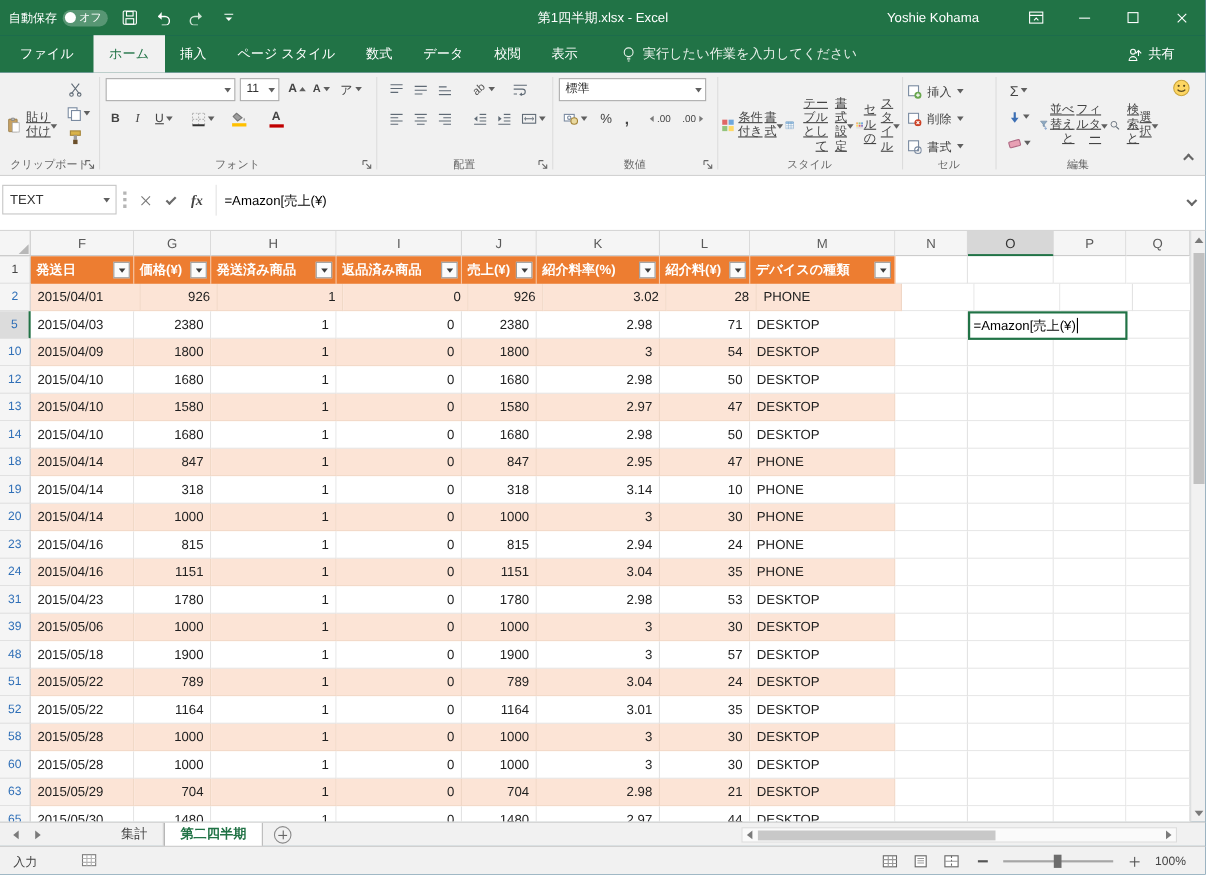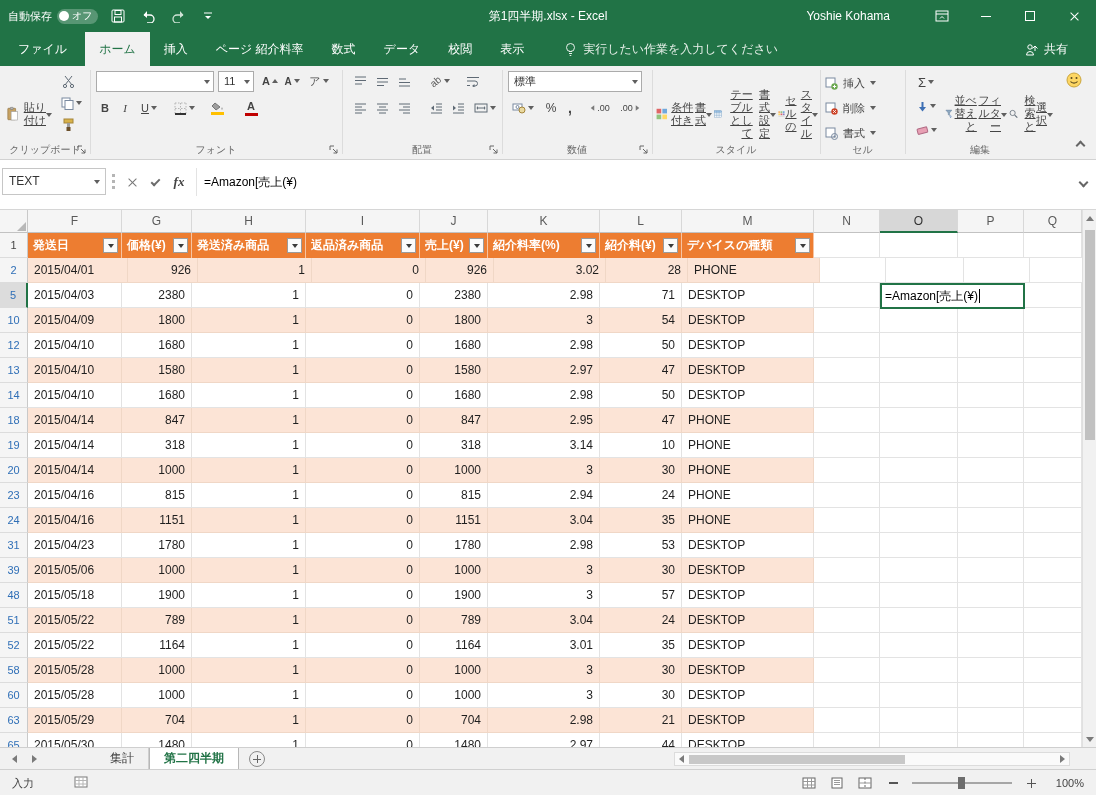--- a/index.html
+++ b/index.html
@@ -118,21 +118,21 @@
   .sb-right { position:absolute; right:12px; top:0; height:26px; display:flex; align-items:center; gap:10px; }
   .viewbtn { width:18px; height:18px; display:flex; align-items:center; justify-content:center; }
   .zoom-out-g { width:9px; height:2px; background:#555; display:block; }
   .zoom-in-g { position:relative; width:9px; height:9px; display:block; }
   .zoom-in-g::before { content:""; position:absolute; left:0; top:4px; width:9px; height:1.5px; background:#555; }
   .zoom-in-g::after { content:""; position:absolute; left:4px; top:0; width:1.5px; height:9px; background:#555; }
   .zslider { position:relative; width:100px; height:14px; }
   .zslider .track { position:absolute; left:0; top:6px; width:100px; height:2px; background:#a6a6a6; }
   .zslider .tick { position:absolute; left:49px; top:3px; width:1px; height:8px; background:#8a8a8a; }
   .zslider .zthumb { position:absolute; left:46px; top:1px; width:7px; height:12px; background:#6d6d6d; }
-  .zlevel { min-width:34px; text-align:right; }
+  .zlevel { min-width:34px; text-align:left; }
 </style>
 </head>
 <body>
 
 <div class="app">
 
   <div class="titlebar">
     <div class="qat">
       <span class="autosave">
         <span>自動保存</span>
@@ -186,21 +186,21 @@
       <span class="wbtn">
           <span class="x-glyph"></span>
         </span>
     </div>
   </div>
 
   <div class="tabstrip">
     <div class="ftab">ファイル</div>
     <div class="rtab active">ホーム</div>
     <div class="rtab">挿入</div>
-    <div class="rtab">ページ 紹介料率</div>
+    <div class="rtab">ページ スタイル</div>
     <div class="rtab">数式</div>
     <div class="rtab">データ</div>
     <div class="rtab">校閲</div>
     <div class="rtab">表示</div>
     <div class="tellme">
       <svg width="13" height="15" viewBox="0 0 13 15">
           <circle cx="6.5" cy="5.5" r="4" fill="none" stroke="#e8f0ea"></circle>
           <path d="M5 9.5 h3 M5 11.5 h3 M5.7 13.5 h1.6" stroke="#e8f0ea"></path>
         </svg>
       <span>実行したい作業を入力してください</span>

